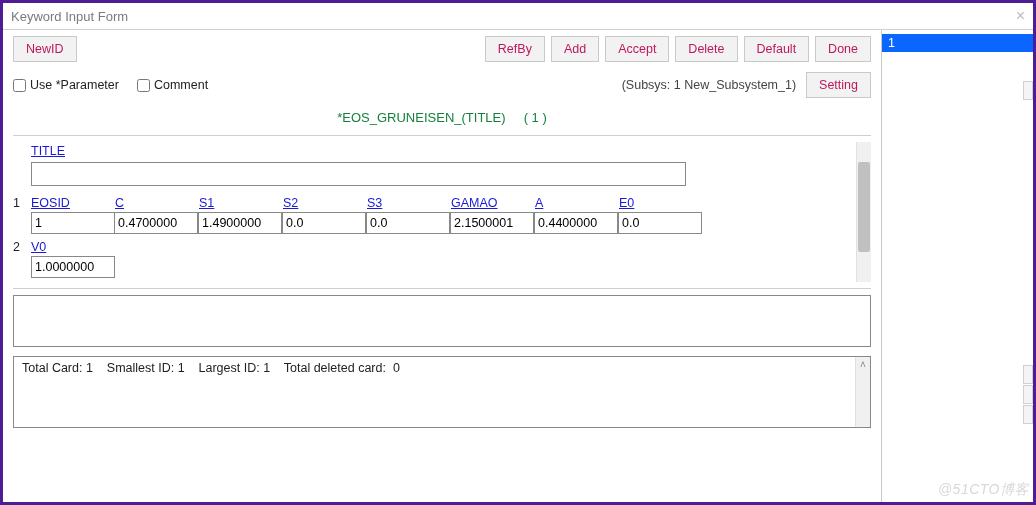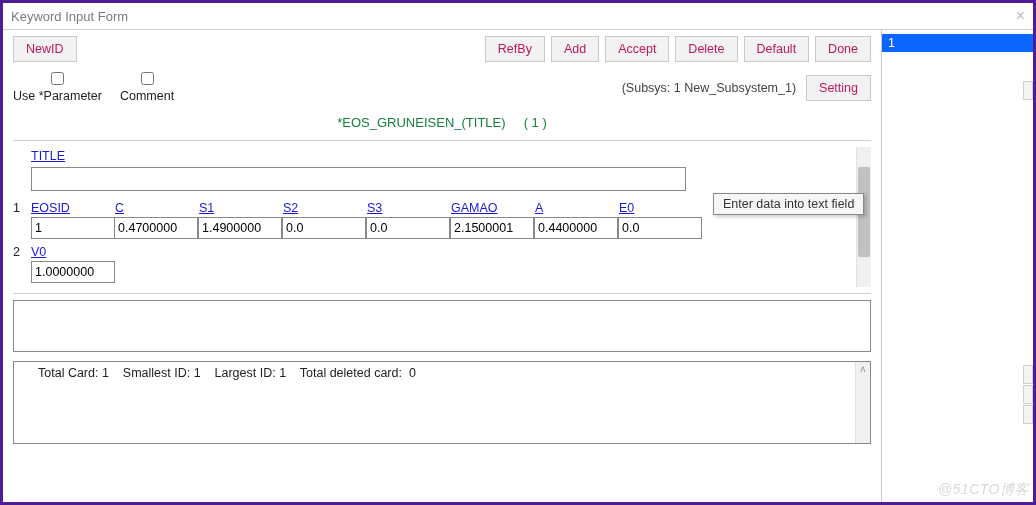--- a/index.html
+++ b/index.html
@@ -76,21 +76,20 @@
     display: flex;
     align-items: center;
     gap: 10px;
   }
   label.chk {
     display: inline-flex;
     align-items: center;
     gap: 4px;
     cursor: pointer;
     color: #222;
-    flex-direction: column;
   }
   label.chk input { margin: 0; }
   .subsys-text {
     color: #444;
   }
   .keyword-title {
     text-align: center;
     padding: 6px 0 10px 0;
     font-size: 13px;
     color: #15803d;
@@ -202,23 +201,23 @@
     height: 52px;
     box-sizing: border-box;
     resize: none;
     border: 1px solid #888;
     font: inherit;
     padding: 2px 4px;
   }
   .footer-status {
     margin-top: 6px;
     border: 1px solid #888;
-    height: 83px;
-    box-sizing: border-box;
-    padding: 4px 24px;
+    height: 72px;
+    box-sizing: border-box;
+    padding: 4px 8px;
     color: #222;
     position: relative;
     overflow: hidden;
   }
   .footer-status .sb {
     position: absolute;
     right: 0; top: 0; bottom: 0;
     width: 14px;
     background: #f0f0f0;
     border-left: 1px solid #e0e0e0;
@@ -384,21 +383,20 @@
           <div class="card-row">
             <div class="card-idx">2</div>
             <div class="fields-grid" style="grid-template-columns: repeat(1, 84px);">
               <div class="hdr">
                   <a class="field-link">V0</a>
                 </div>
               <input class="cell" value="1.0000000" style="">
             </div>
           </div>
 
-          <div class="tooltip">Enter data into text field</div>
 
         </div>
 
         <div class="scrollbar-v">
           <div class="thumb"></div>
         </div>
       </div>
 
       <div class="comment-section">
         <textarea class="comment-box" style=""></textarea>

